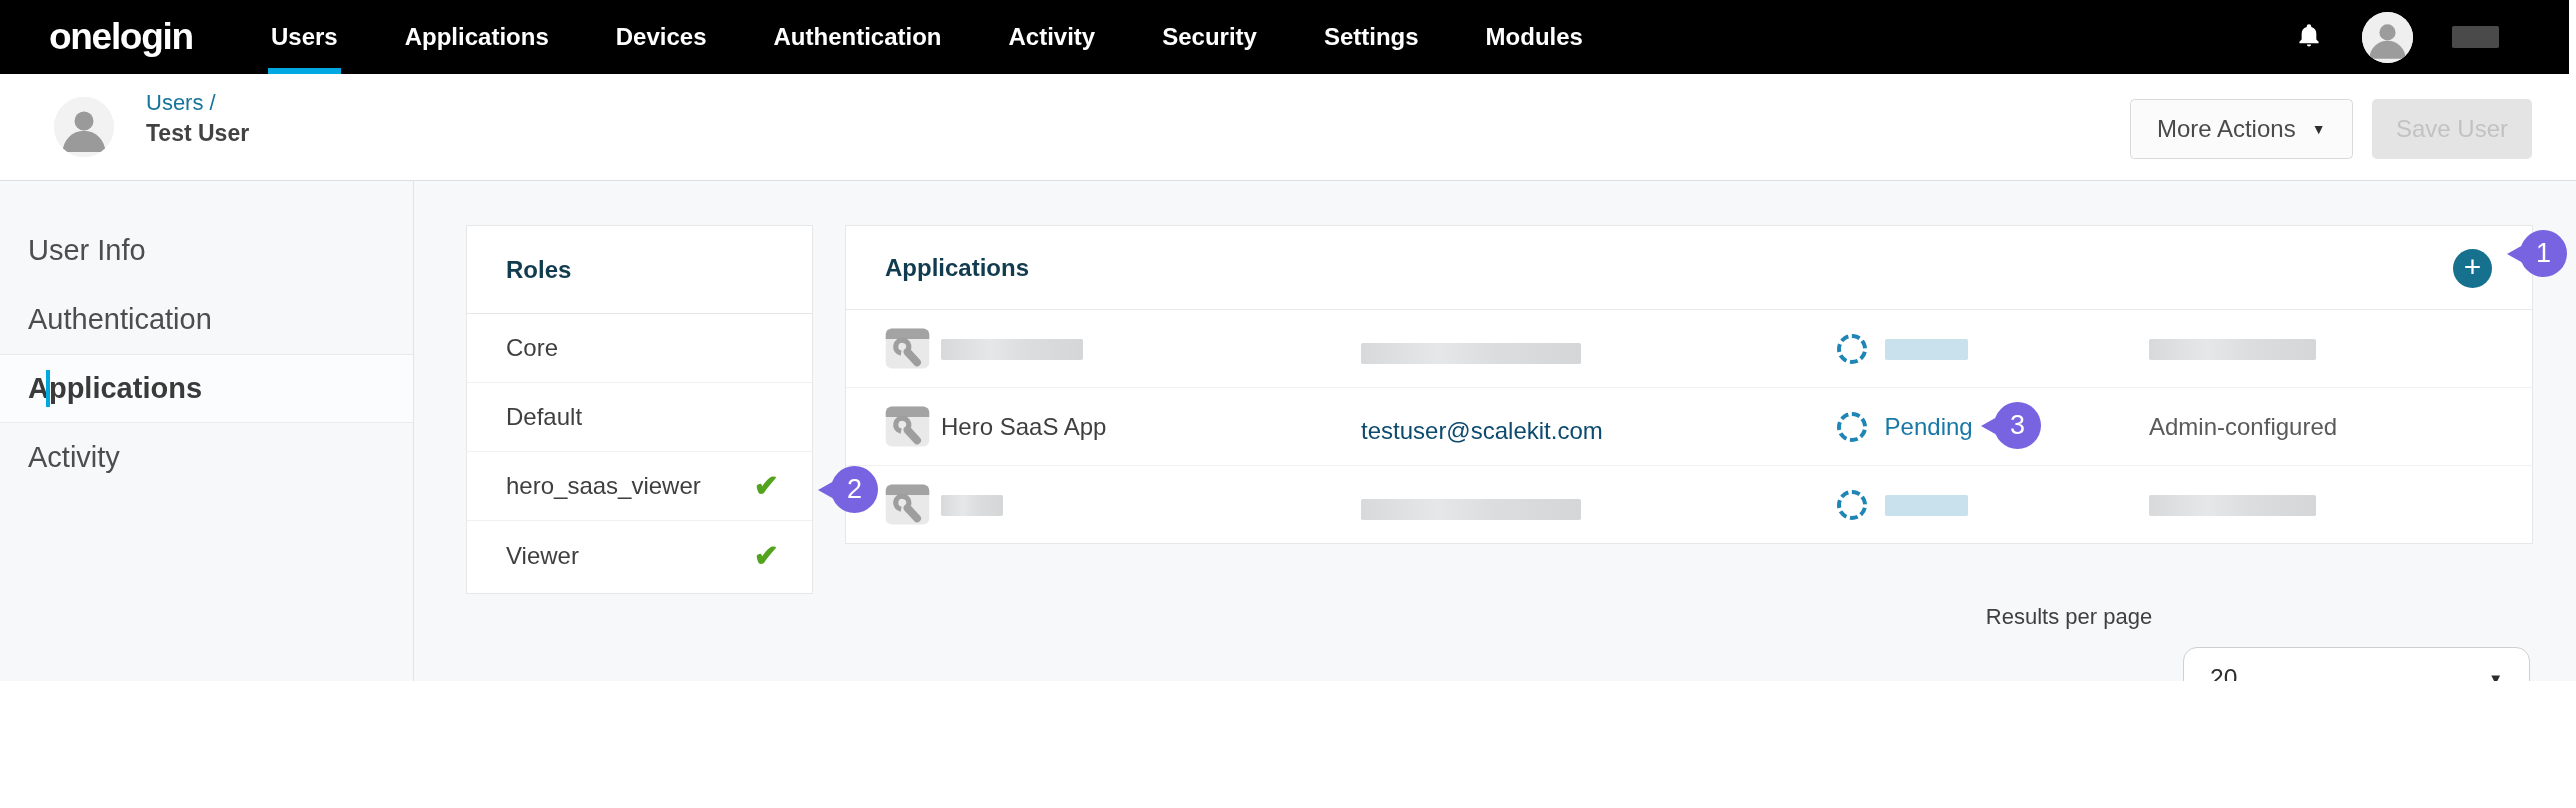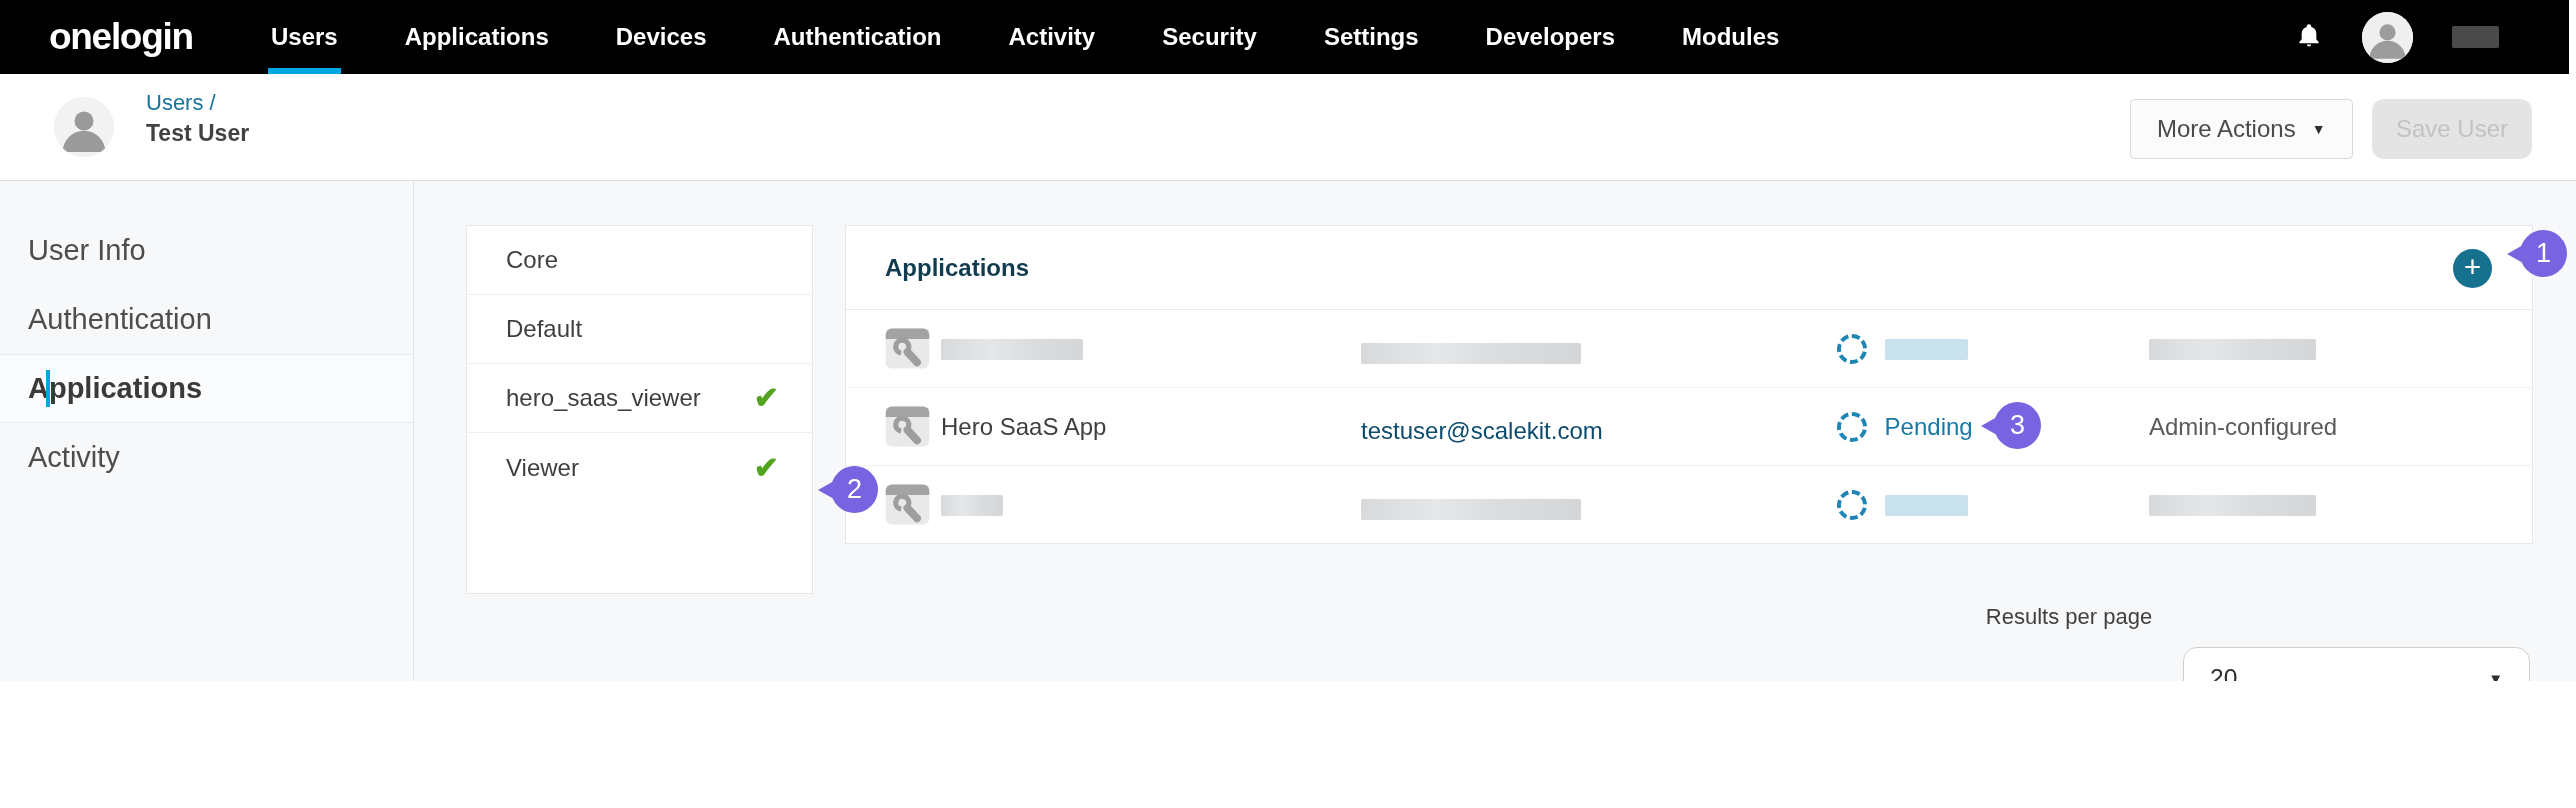--- a/index.html
+++ b/index.html
@@ -20,21 +20,21 @@
   .nav-user-chip { width:47px; height:22px; background:#4A4A4A; border-radius:1.8px; }
 
   
   .page-header { position:absolute; left:0; top:74px; width:2576px; height:107px; background:#fff; border-bottom:0.9px solid #DDDFE1; }
   .hdr-avatar { position:absolute; left:54px; top:23px; width:60px; height:60px; border-radius:50%; overflow:hidden; background:#F2F2F2; }
   .breadcrumb { position:absolute; left:146px; top:16px; font-size:22px; color:#17759B; cursor:pointer; }
   .page-title { position:absolute; left:146px; top:46px; font-size:23px; font-weight:700; color:#424242; }
   .hdr-actions { position:absolute; right:44px; top:24.6px; display:flex; gap:19.3px; }
   .btn-more { width:223px; height:60px; background:#FBFBFB; border:0.9px solid #D9D9D9; border-radius:4.4px; font-size:24px; color:#4A4A4A; display:flex; align-items:center; justify-content:center; gap:16px; cursor:pointer;margin-left:45px; }
   .btn-more .caret { font-size:14px; color:#2E2E2E; }
-  .btn-save { width:160px; height:60px; background:#E4E4E4; border:none; border-radius:12px; font-size:24px; color:#C2C2C2; display:flex; align-items:center; justify-content:center; }
+  .btn-save { width:160px; height:60px; background:#E4E4E4; border:none; border-radius:5px; font-size:24px; color:#C2C2C2; display:flex; align-items:center; justify-content:center; }
 
   
   .content { position:absolute; left:0; top:181px; width:2576px; height:627px; background:#F7F8F9; }
 
   
   .sidebar { position:absolute; left:0; top:0; width:414px; height:627px; border-right:0.9px solid #E3E4E6; padding-top:35px; }
   .side-item { position:relative; height:69px; display:flex; align-items:center; padding-left:28px; font-size:29px; color:#4D4D4D; cursor:pointer; }
   .side-item.active { background:#FBFCFD; border-top:0.9px solid #E9EAEB; border-bottom:0.9px solid #E9EAEB; font-weight:700; color:#3A3A3A; }
   .side-item.active::before { content:""; position:absolute; left:46px; top:15px; bottom:15px; width:4.4px; background:#00A8E1; }
 
@@ -85,21 +85,20 @@
   <nav class="topnav">
     <div class="logo">onelogin</div>
     <div class="nav-items">
       <div class="nav-item active">Users</div>
       <div class="nav-item">Applications</div>
       <div class="nav-item">Devices</div>
       <div class="nav-item">Authentication</div>
       <div class="nav-item">Activity</div>
       <div class="nav-item">Security</div>
       <div class="nav-item">Settings</div>
-      <div class="nav-item">Developers</div>
       <div class="nav-item">Modules</div>
     </div>
     <div class="nav-right">
       <span>
         <svg class="bell" viewBox="0 0 24 24">
             <path fill="#ffffff" d="M12 2a2 2 0 0 1 2 2v.35A6.3 6.3 0 0 1 18.3 10.4V15l1.9 2v1.2H3.8V17l1.9-2v-4.6A6.3 6.3 0 0 1 10 4.35V4a2 2 0 0 1 2-2zm-1.8 17.2h3.6a1.8 1.8 0 1 1-3.6 0z"></path>
           </svg>
       </span>
       <span class="nav-avatar">
         <svg viewBox="0 0 24 24">
@@ -135,20 +134,21 @@
   <div class="content">
 
     <aside class="sidebar">
       <div class="side-item">User Info</div>
       <div class="side-item">Authentication</div>
       <div class="side-item active">Applications</div>
       <div class="side-item">Activity</div>
     </aside>
 
     <section class="card roles-card">
+      <div class="card-head">Roles</div>
       <div class="role-row">
         <span class="role-name">Core</span>
         <span class="check" style="visibility: hidden;">✔</span>
       </div>
       <div class="role-row">
         <span class="role-name">Default</span>
         <span class="check" style="visibility: hidden;">✔</span>
       </div>
       <div class="role-row">
         <span class="role-name">hero_saas_viewer</span>

